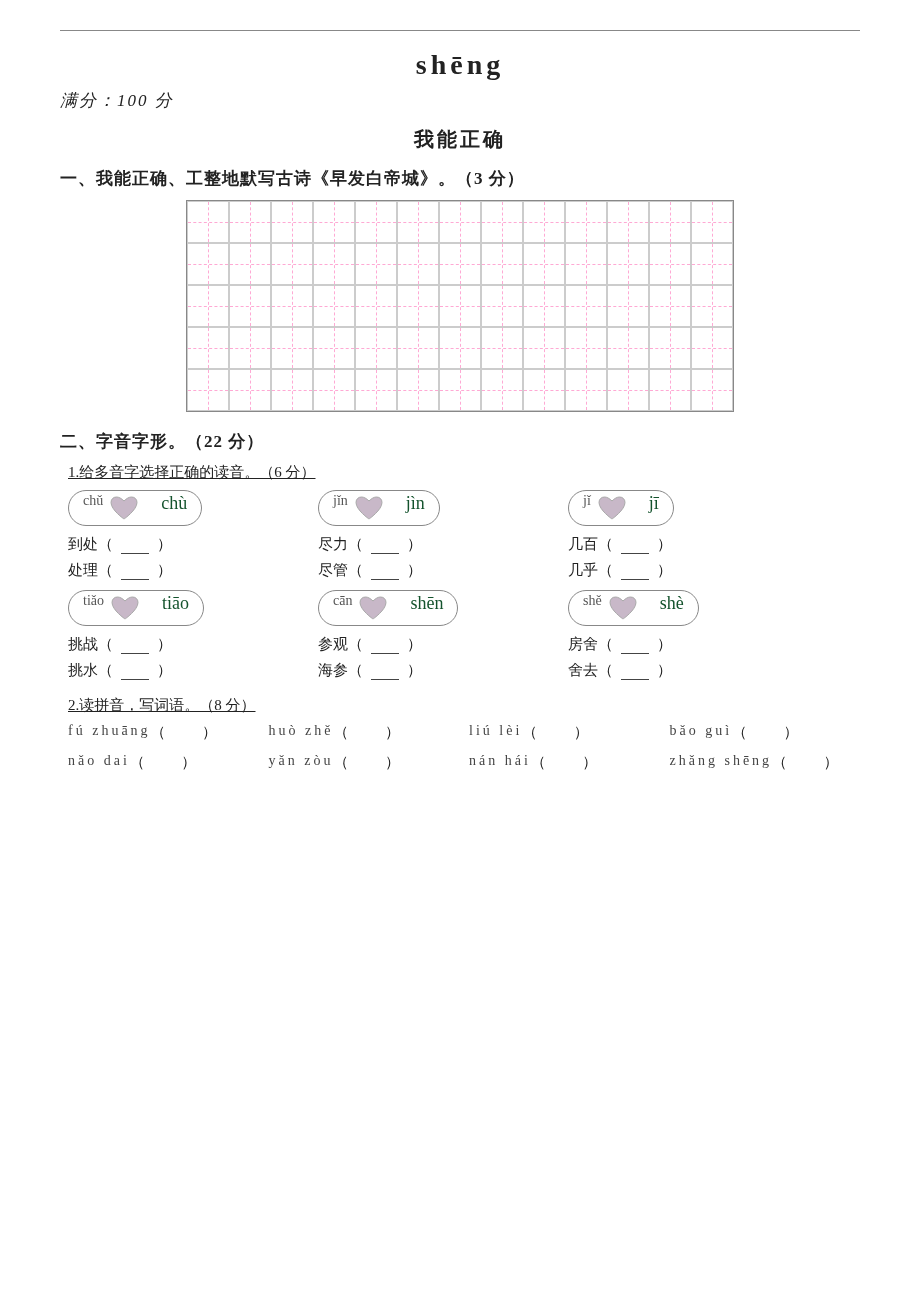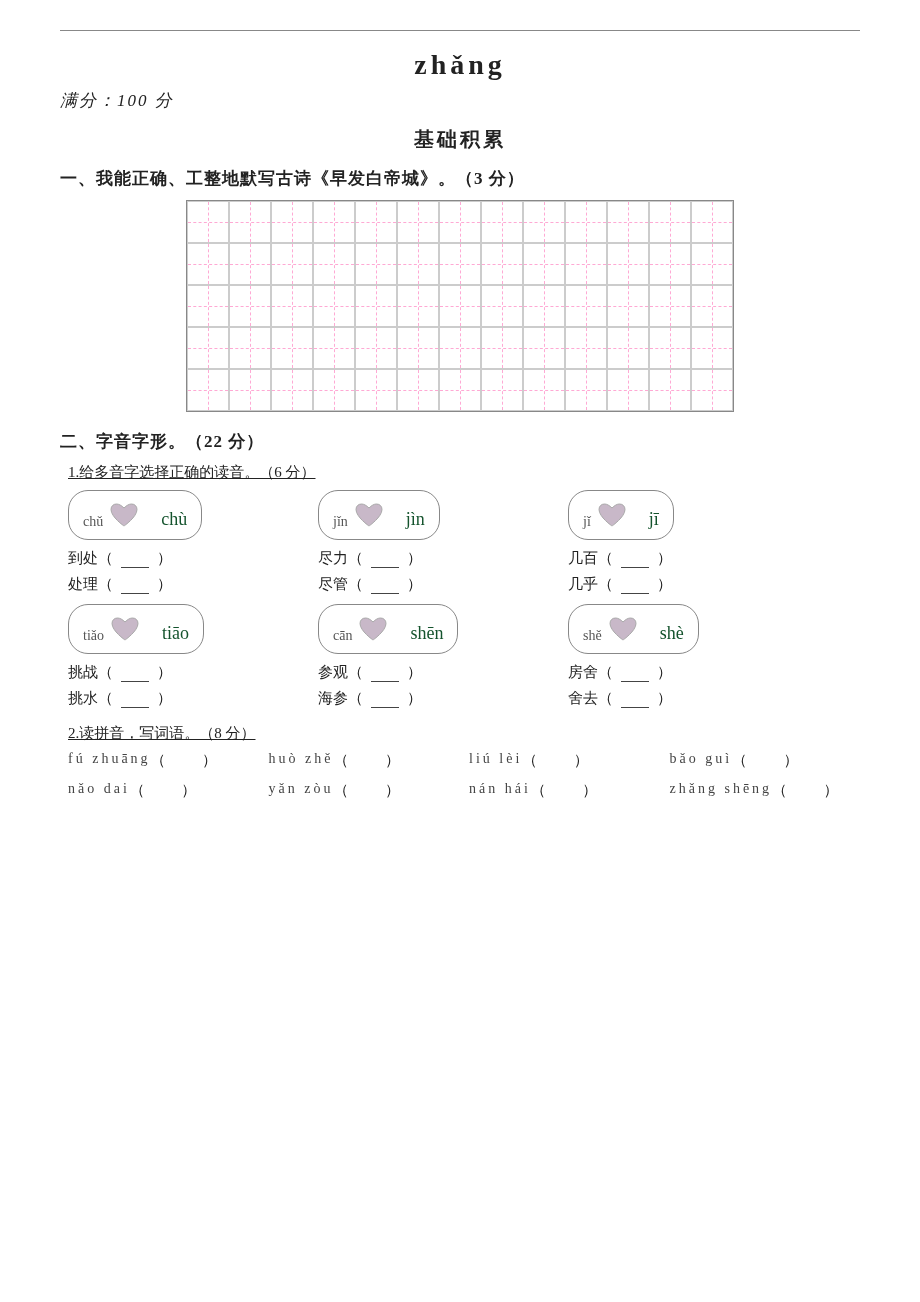--- a/index.html
+++ b/index.html
@@ -83,24 +83,24 @@
       opacity: 0.5;
     }
     .pronun-group {
       display: flex;
       flex-direction: column;
       align-items: flex-start;
       min-width: 200px;
     }
     .choice-box {
       display: flex;
-      align-items: flex-end;
+      align-items: flex-start;
       border: 1.5px solid #888;
       border-radius: 20px;
-      padding: 9px 14px;
+      padding: 2px 14px;
       margin-bottom: 8px;
       background: #fff;
       position: relative;
     }
     .choice-left {
       font-size: 14px;
       color: #555;
       margin-right: 4px;
     }
     .choice-right {
@@ -169,23 +169,23 @@
       margin-bottom: 8px;
       font-size: 15px;
       text-decoration: underline;
     }
   </style>
 </head>
 <body>
 
 <div class="top-line"></div>
 
-<h1 class="main-title">zhǎng</h1>
+<h1 class="main-title">shēng</h1>
 <p class="score-line">满分：100 分</p>
-<h2 class="section-title">基础积累</h2>
+<h2 class="section-title">我能正确</h2>
 
 <p class="question-title">一、我能正确、工整地默写古诗《早发白帝城》。（3 分）</p>
 <div class="writing-grid-container">
   <div class="writing-grid" id="writing-grid">
   <div class="grid-cell"></div>
       <div class="grid-cell"></div>
       <div class="grid-cell"></div>
       <div class="grid-cell"></div>
       <div class="grid-cell"></div>
       <div class="grid-cell"></div>

